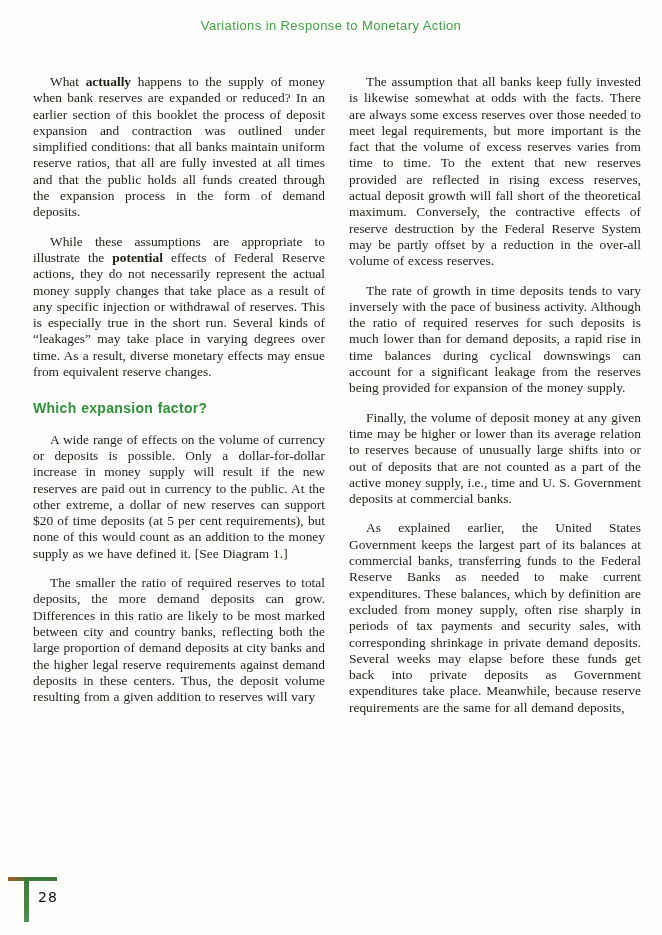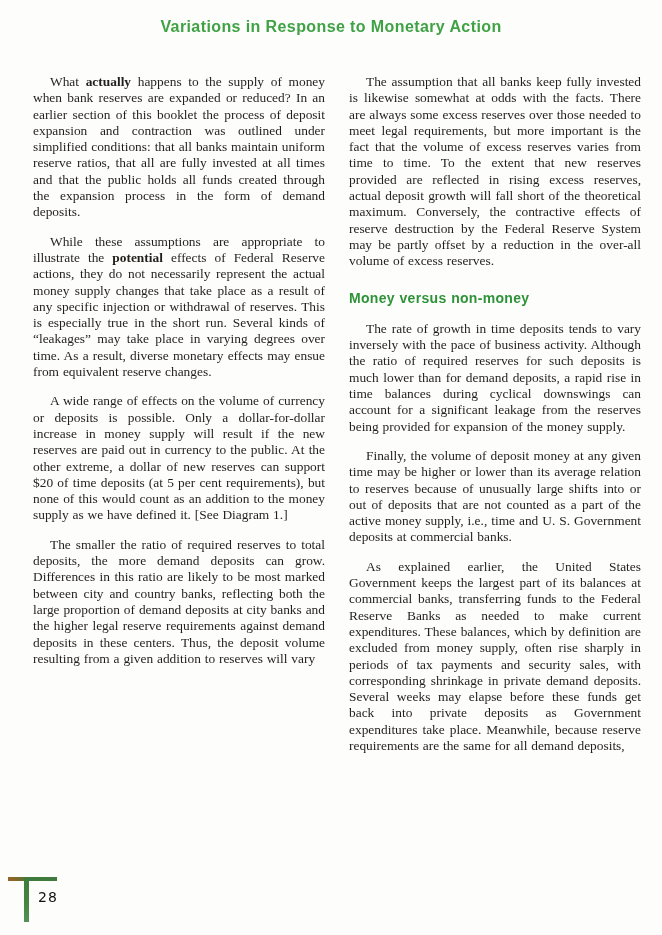--- a/index.html
+++ b/index.html
@@ -13,22 +13,22 @@
     font-family: "Liberation Serif", "DejaVu Serif", serif;
   }
   .title {
     position: absolute;
     top: 18px;
     left: 0;
     width: 100%;
     margin: 0;
     text-align: center;
     font-family: "Liberation Sans", sans-serif;
-    font-weight: bold;
-    font-size: 16px;
+    font-weight: normal;
+    font-size: 13px;
     letter-spacing: 0.4px;
     color: var(--title-green, #3fa244);
   }
   .columns {
     position: absolute;
     top: 74px;
     left: 33px;
     width: 608px;
     display: flex;
     gap: 24px;
@@ -94,27 +94,27 @@
 
 <div class="page">
 
   <h1 class="title">Variations in Response to Monetary Action</h1>
 
   <div class="columns">
 
     <div class="col">
       <p><span>What </span><b>actually</b><span> happens to the supply of money when bank reserves are expanded or reduced? In an earlier section of this booklet the process of deposit expansion and contraction was outlined under simplified conditions: that all banks maintain uniform reserve ratios, that all are fully invested at all times and that the public holds all funds created through the expansion process in the form of demand deposits.</span></p>
       <p><span>While these assumptions are appropriate to illustrate the </span><b>potential</b><span> effects of Federal Reserve actions, they do not necessarily represent the actual money supply changes that take place as a result of any specific injection or withdrawal of reserves. This is especially true in the short run. Several kinds of “leakages” may take place in varying degrees over time. As a result, diverse monetary effects may ensue from equivalent reserve changes.</span></p>
+      <h2 class="subhead">Which expansion factor?</h2>
       <p>A wide range of effects on the volume of currency or deposits is possible. Only a dollar-for-dollar increase in money supply will result if the new reserves are paid out in currency to the public. At the other extreme, a dollar of new reserves can support $20 of time deposits (at 5 per cent requirements), but none of this would count as an addition to the money supply as we have defined it. [See Diagram 1.]</p>
       <p>The smaller the ratio of required reserves to total deposits, the more demand deposits can grow. Differences in this ratio are likely to be most marked between city and country banks, reflecting both the large proportion of demand deposits at city banks and the higher legal reserve requirements against demand deposits in these centers. Thus, the deposit volume resulting from a given addition to reserves will vary</p>
     </div>
 
     <div class="col">
       <p>The assumption that all banks keep fully invested is likewise somewhat at odds with the facts. There are always some excess reserves over those needed to meet legal requirements, but more important is the fact that the volume of excess reserves varies from time to time. To the extent that new reserves provided are reflected in rising excess reserves, actual deposit growth will fall short of the theoretical maximum. Conversely, the contractive effects of reserve destruction by the Federal Reserve System may be partly offset by a reduction in the over-all volume of excess reserves.</p>
-      <h2 class="subhead">Money versus non-money</h2>
       <p>The rate of growth in time deposits tends to vary inversely with the pace of business activity. Although the ratio of required reserves for such deposits is much lower than for demand deposits, a rapid rise in time balances during cyclical downswings can account for a significant leakage from the reserves being provided for expansion of the money supply.</p>
       <p>Finally, the volume of deposit money at any given time may be higher or lower than its average relation to reserves because of unusually large shifts into or out of deposits that are not counted as a part of the active money supply, i.e., time and U. S. Government deposits at commercial banks.</p>
       <p>As explained earlier, the United States Government keeps the largest part of its balances at commercial banks, transferring funds to the Federal Reserve Banks as needed to make current expenditures. These balances, which by definition are excluded from money supply, often rise sharply in periods of tax payments and security sales, with corresponding shrinkage in private demand deposits. Several weeks may elapse before these funds get back into private deposits as Government expenditures take place. Meanwhile, because reserve requirements are the same for all demand deposits,</p>
     </div>
 
   </div>
 
   <div>
     <div class="crop-mark-h"></div>
     <div class="crop-mark-v"></div>

